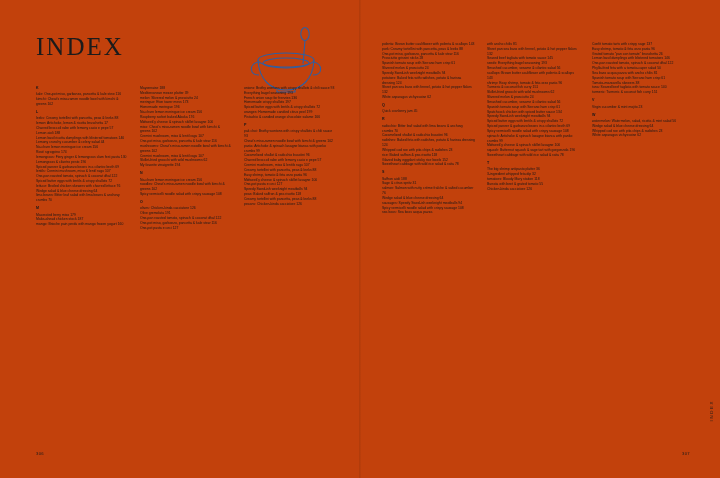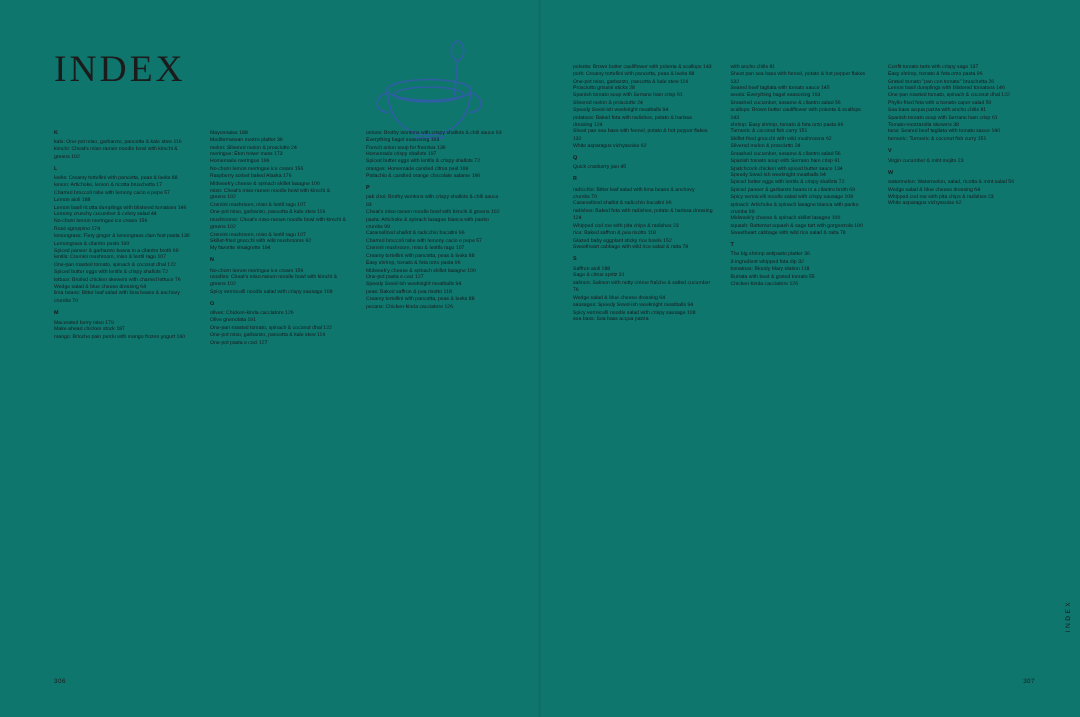--- a/index.html
+++ b/index.html
@@ -13,21 +13,21 @@
   }
   .spread {
     position: relative;
     width: 720px;
     height: 478px;
     background: #f3f1ec;
     display: flex;
   }
   .page {
     position: relative;
-    background: #0f766e;
+    background: #c2410c;
     height: 478px;
   }
   .page-left { width: 360px; }
   .page-right { width: 360px; }
   .gutter {
     position: absolute;
     left: 359px;
     top: 0;
     width: 2px;
     height: 478px;

